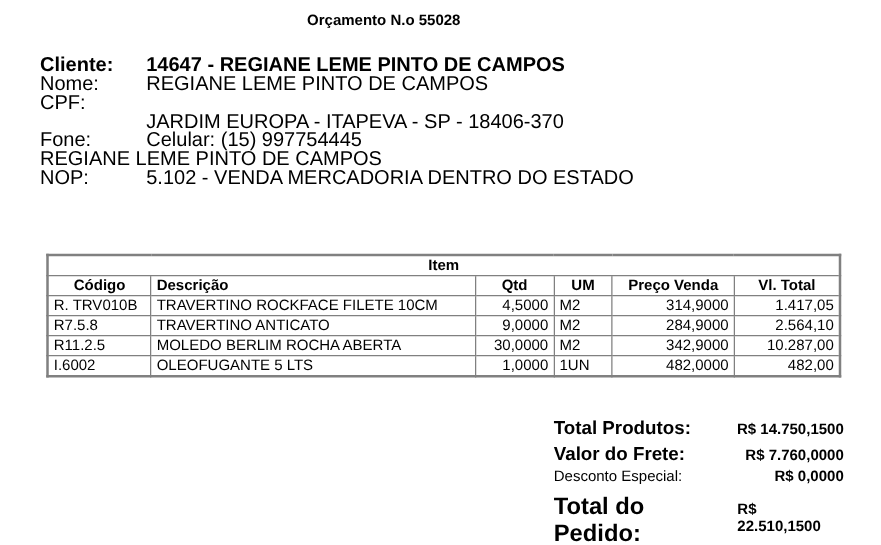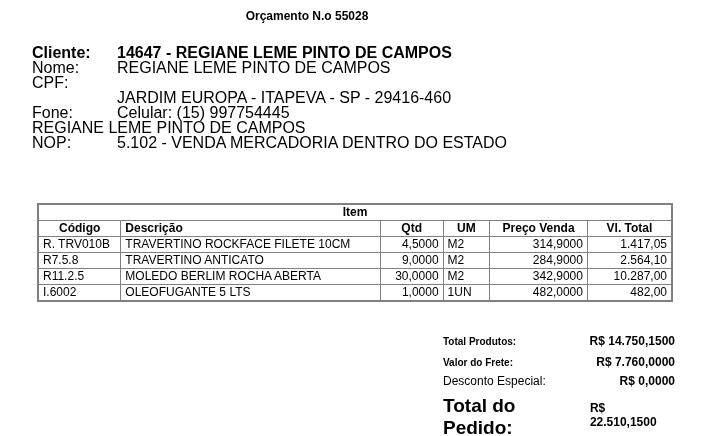--- a/index.html
+++ b/index.html
@@ -18,21 +18,21 @@
                 height:15px; line-height:15px; white-space:nowrap; }
   table.items { border:2px solid #808080; }
   table.items th { font-weight:bold; }
   .c-left { text-align:left; }
   .c-right { text-align:right; }
   .c-center { text-align:center; }
   .totals { position:absolute; left:443px; top:334px; width:232px; }
   .trow { display:flex; justify-content:space-between; align-items:baseline; }
   .trow .tl { }
   .trow .tv { font-weight:bold; }
-  .t-bold .tl { font-weight:bold; font-size:10px; }
+  .t-bold .tl { font-weight:bold; font-size:15px; }
   .t-big .tl { font-weight:bold; font-size:19px; }
 </style>
 </head>
 <body>
 
 <div class="title">Orçamento N.o 55028</div>
 
 <div class="info">
   <div class="info-row bold">
     <span class="lbl">Cliente:</span>
@@ -41,21 +41,21 @@
   <div class="info-row">
     <span class="lbl">Nome:</span>
     <span class="val">REGIANE LEME PINTO DE CAMPOS</span>
   </div>
   <div class="info-row">
     <span class="lbl">CPF:</span>
     <span class="val"></span>
   </div>
   <div class="info-row">
     <span class="lbl"></span>
-    <span class="val">JARDIM EUROPA - ITAPEVA - SP - 29416-460</span>
+    <span class="val">JARDIM EUROPA - ITAPEVA - SP - 18406-370</span>
   </div>
   <div class="info-row">
     <span class="lbl">Fone:</span>
     <span class="val">Celular: (15) 997754445</span>
   </div>
   <div class="info-row">
     <span class="val">REGIANE LEME PINTO DE CAMPOS</span>
   </div>
   <div class="info-row">
     <span class="lbl">NOP:</span>

